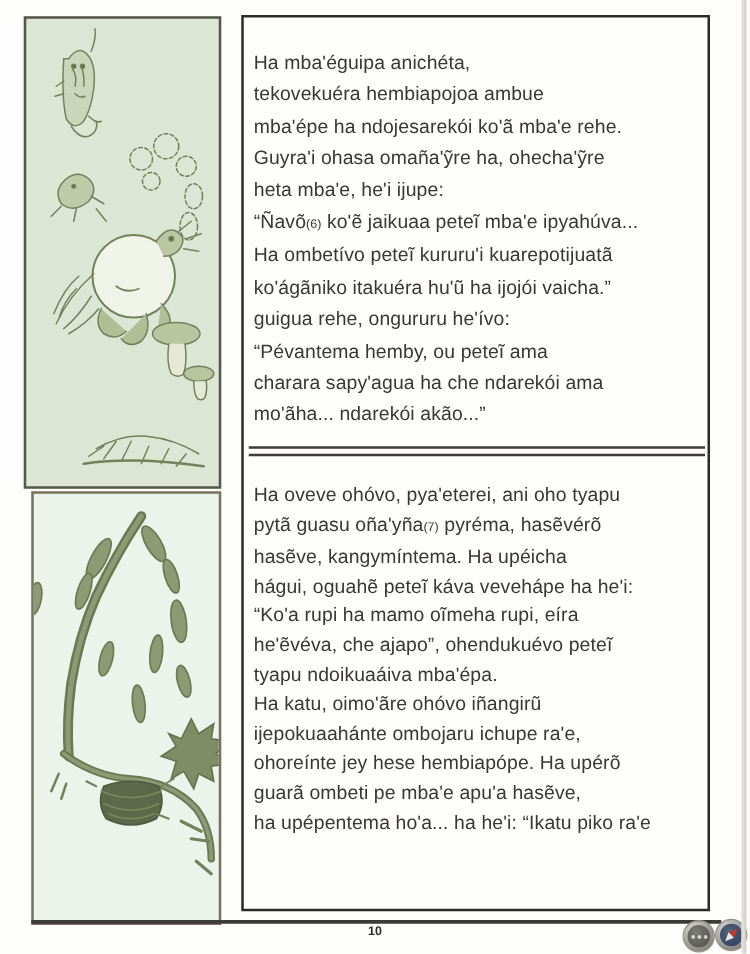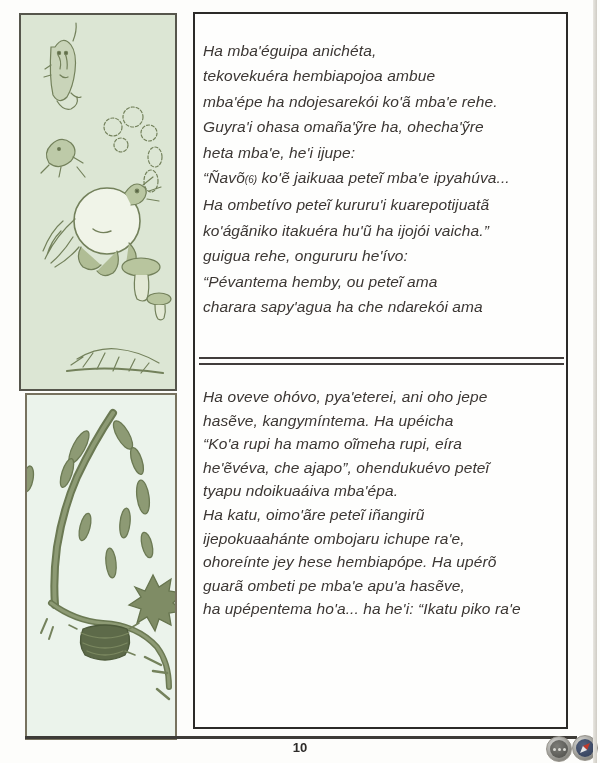--- a/index.html
+++ b/index.html
@@ -19,21 +19,21 @@
     border:2px solid #56564c;background:#dce6d4;
   }
   .panel-bottom{
     left:25px;top:393px;width:152px;height:347px;
     border:2px solid #77725f;background:#ebf3eb;
   }
   .panel svg{display:block;width:100%;height:100%;}
   
   .textbox{
     position:absolute;left:193px;top:12px;width:375px;height:717px;
-    box-sizing:border-box;border:2px solid #2b2a28;background:#fefefd;font-style:italic;
+    box-sizing:border-box;border:2px solid #2b2a28;background:#fefefd;
   }
   .tblock{position:absolute;left:8px;right:4px;}
   .tb1{top:24px;}
   .tb2{top:371px;}
   .textline{
     white-space:nowrap;color:#3b3633;font-size:15.5px;
     letter-spacing:0.1px;
   }
   .tb1 .textline{line-height:25.4px;}
   .tb2 .textline{line-height:23.6px;}
@@ -42,21 +42,21 @@
     position:absolute;left:4px;right:2px;top:343px;height:4px;
     border-top:2px solid #413d3c;border-bottom:2px solid #413d3c;
   }
   
   .bottom-rule{
     position:absolute;left:25px;top:736px;width:552px;height:3px;
     background:#3d3b37;
   }
   .page-number{
     position:absolute;left:270px;top:740px;width:60px;text-align:center;
-    font-size:13px;font-weight:bold;color:#2d2b29;
+    font-size:10px;font-weight:bold;color:#2d2b29;
   }
   
   .nav-buttons{position:absolute;right:0;top:734px;width:58px;height:29px;}
   .btn{
     position:absolute;width:26px;height:26px;border-radius:50%;
     background:radial-gradient(circle at 35% 30%, #d9d9d6, #8d8c86 70%, #6e6d66);
     border:1px solid #97948c;box-sizing:border-box;cursor:pointer;
   }
   .btn-pages{left:4px;top:2px;}
   .btn-compass{left:30px;top:1px;}
@@ -176,30 +176,33 @@
         <div class="textline">tekovekuéra hembiapojoa ambue</div>
         <div class="textline">mba'épe ha ndojesarekói ko'ã mba'e rehe.</div>
         <div class="textline">Guyra'i ohasa omaña'ỹre ha, ohecha'ỹre</div>
         <div class="textline">heta mba'e, he'i ijupe:</div>
         <div class="textline">“Ñavõ<span class="fn">(6)</span> ko'ẽ jaikuaa peteĩ mba'e ipyahúva...</div>
         <div class="textline">Ha ombetívo peteĩ kururu'i kuarepotijuatã</div>
         <div class="textline">ko'ágãniko itakuéra hu'ũ ha ijojói vaicha.”</div>
         <div class="textline">guigua rehe, ongururu he'ívo:</div>
         <div class="textline">“Pévantema hemby, ou peteĩ ama</div>
         <div class="textline">charara sapy'agua ha che ndarekói ama</div>
+        <div class="textline">mo'ãha... ndarekói akão...”</div>
       </div>
     <div class="rule-double"></div>
     <div class="tblock tb2">
 
-    <div class="textline">Ha oveve ohóvo, pya'eterei, ani oho jepe</div>
+    <div class="textline">Ha oveve ohóvo, pya'eterei, ani oho tyapu</div>
+        <div class="textline">pytã guasu oña'yña<span class="fn">(7)</span> pyréma, hasẽvérõ</div>
         <div class="textline">hasẽve, kangymíntema. Ha upéicha</div>
+        <div class="textline">hágui, oguahẽ peteĩ káva vevehápe ha he'i:</div>
         <div class="textline">“Ko'a rupi ha mamo oĩmeha rupi, eíra</div>
         <div class="textline">he'ẽvéva, che ajapo”, ohendukuévo peteĩ</div>
         <div class="textline">tyapu ndoikuaáiva mba'épa.</div>
-        <div class="textline">Ha katu, oimo'ãre peteĩ iñangirũ</div>
+        <div class="textline">Ha katu, oimo'ãre ohóvo iñangirũ</div>
         <div class="textline">ijepokuaahánte ombojaru ichupe ra'e,</div>
         <div class="textline">ohoreínte jey hese hembiapópe. Ha upérõ</div>
         <div class="textline">guarã ombeti pe mba'e apu'a hasẽve,</div>
         <div class="textline">ha upépentema ho'a... ha he'i: “Ikatu piko ra'e</div>
       </div>
   </div>
 
   <div class="bottom-rule"></div>
   <div class="page-number">10</div>
 

